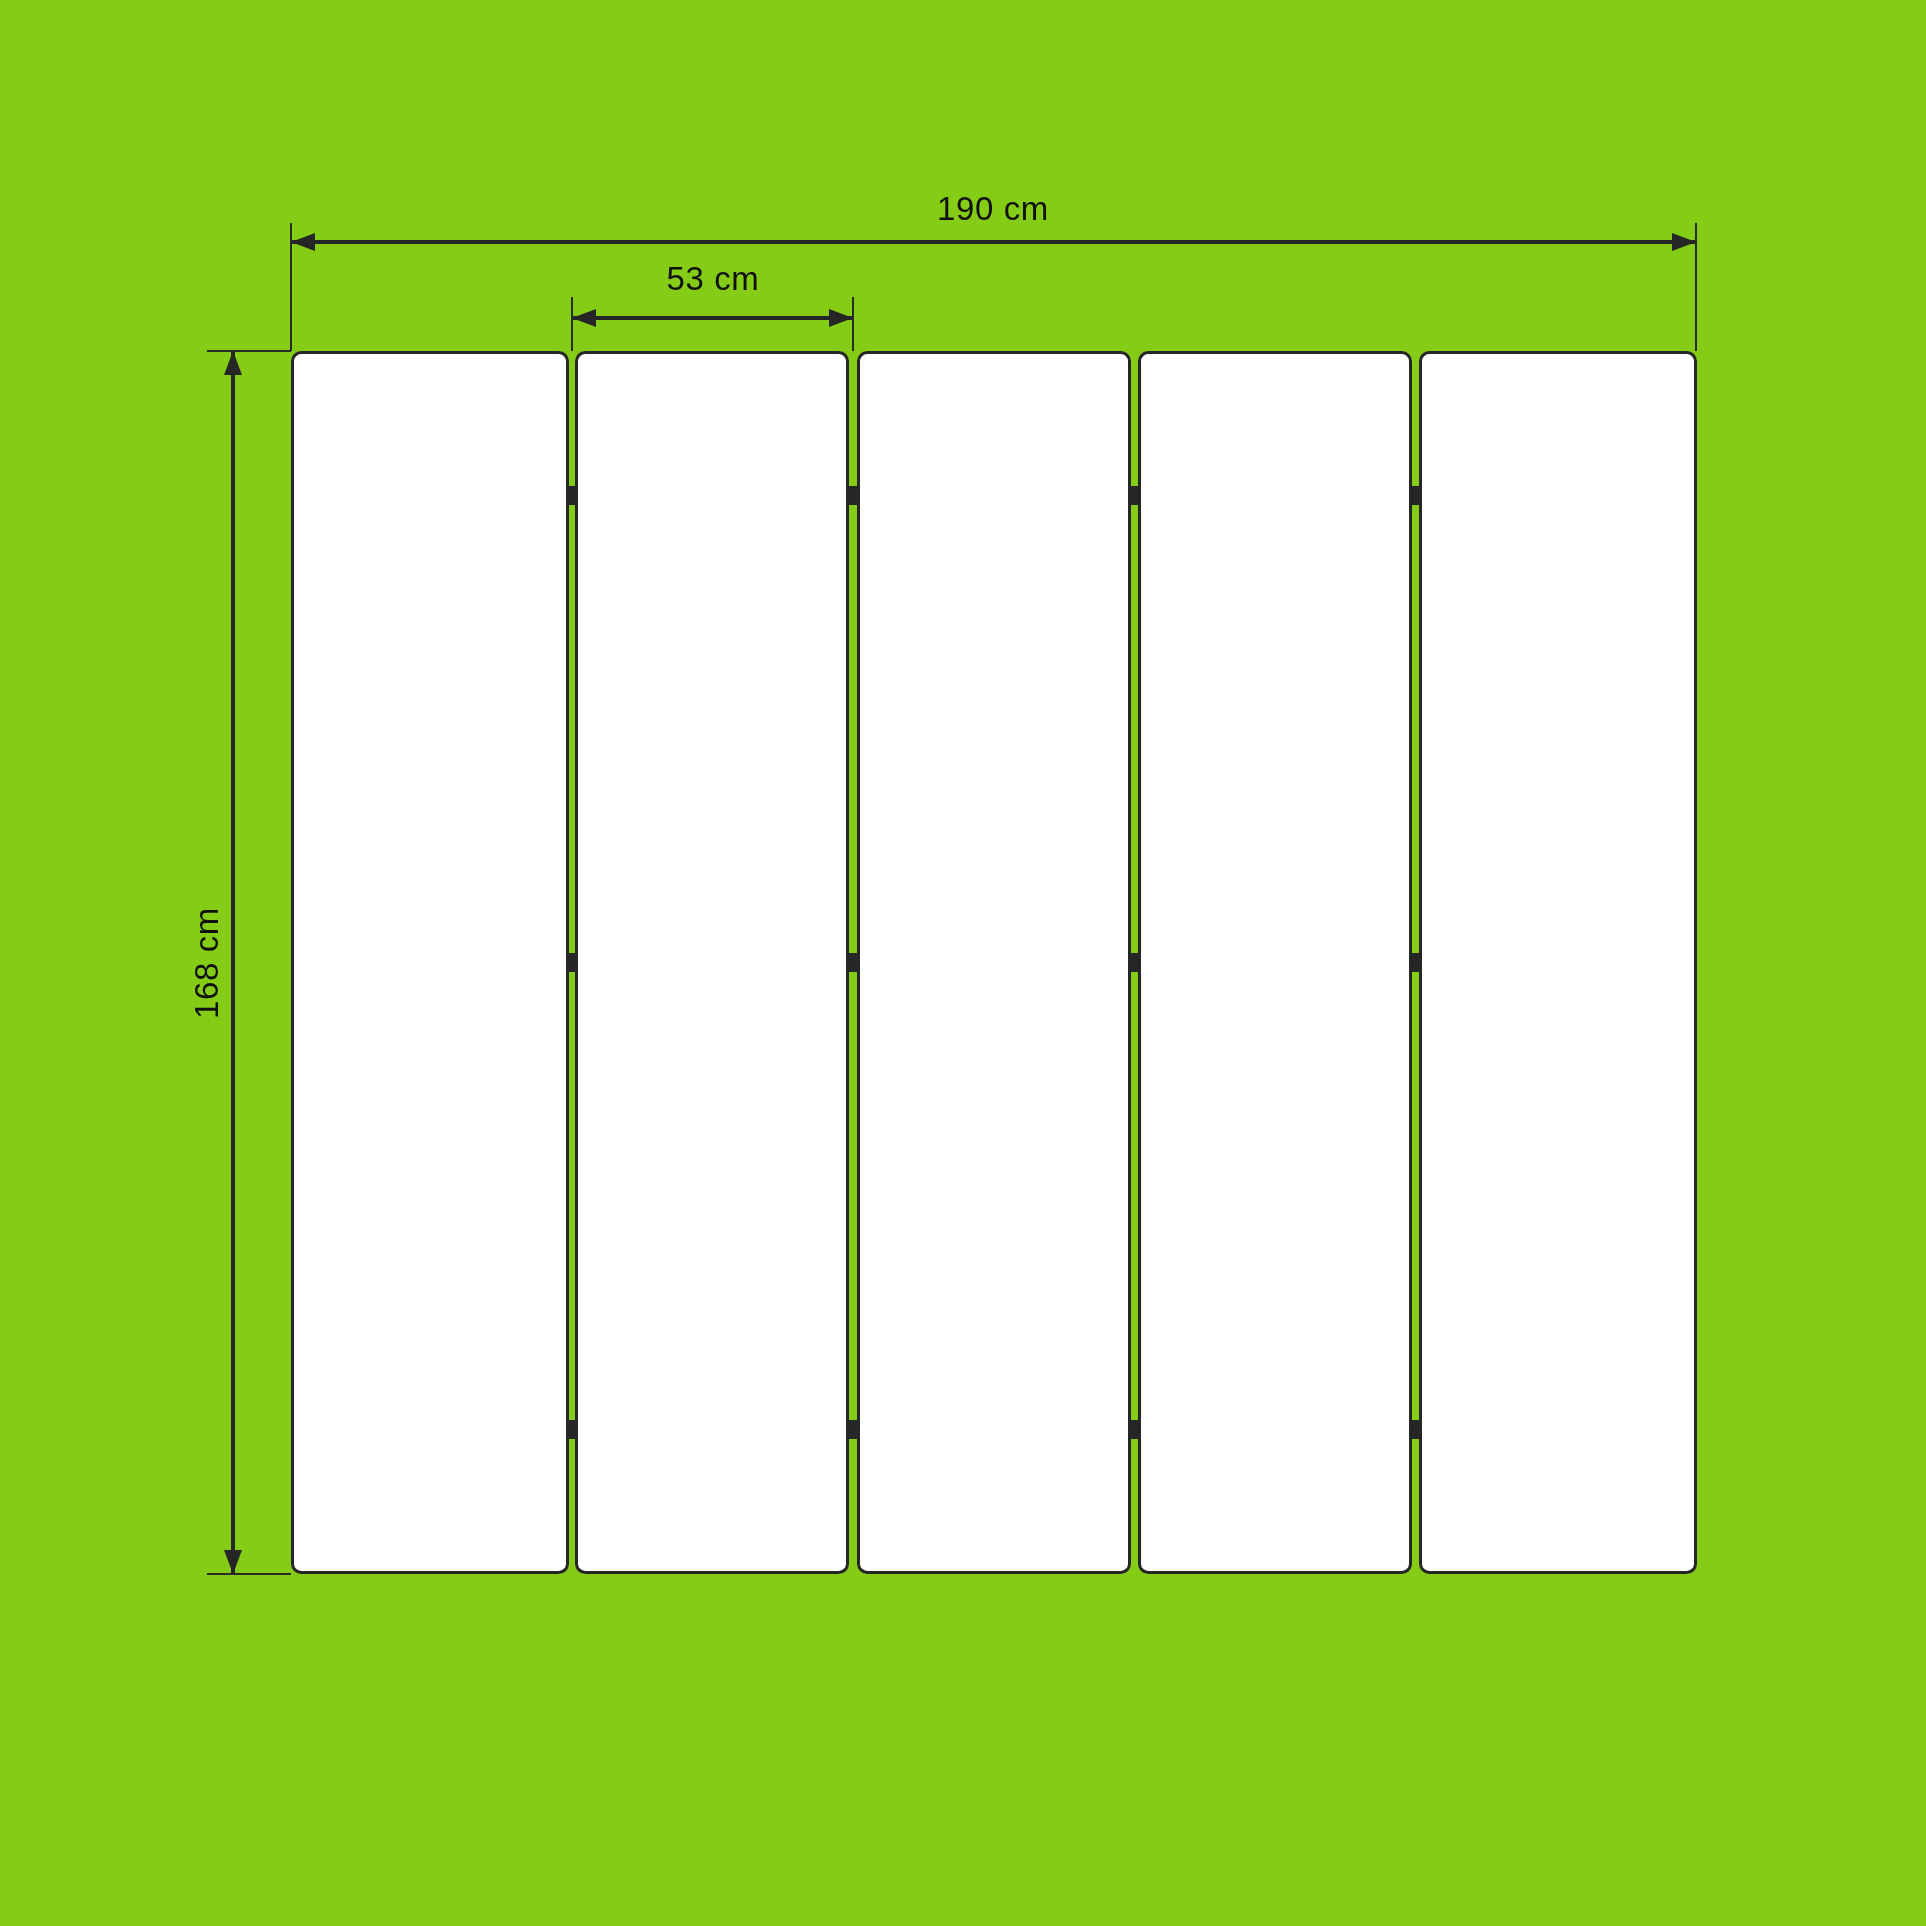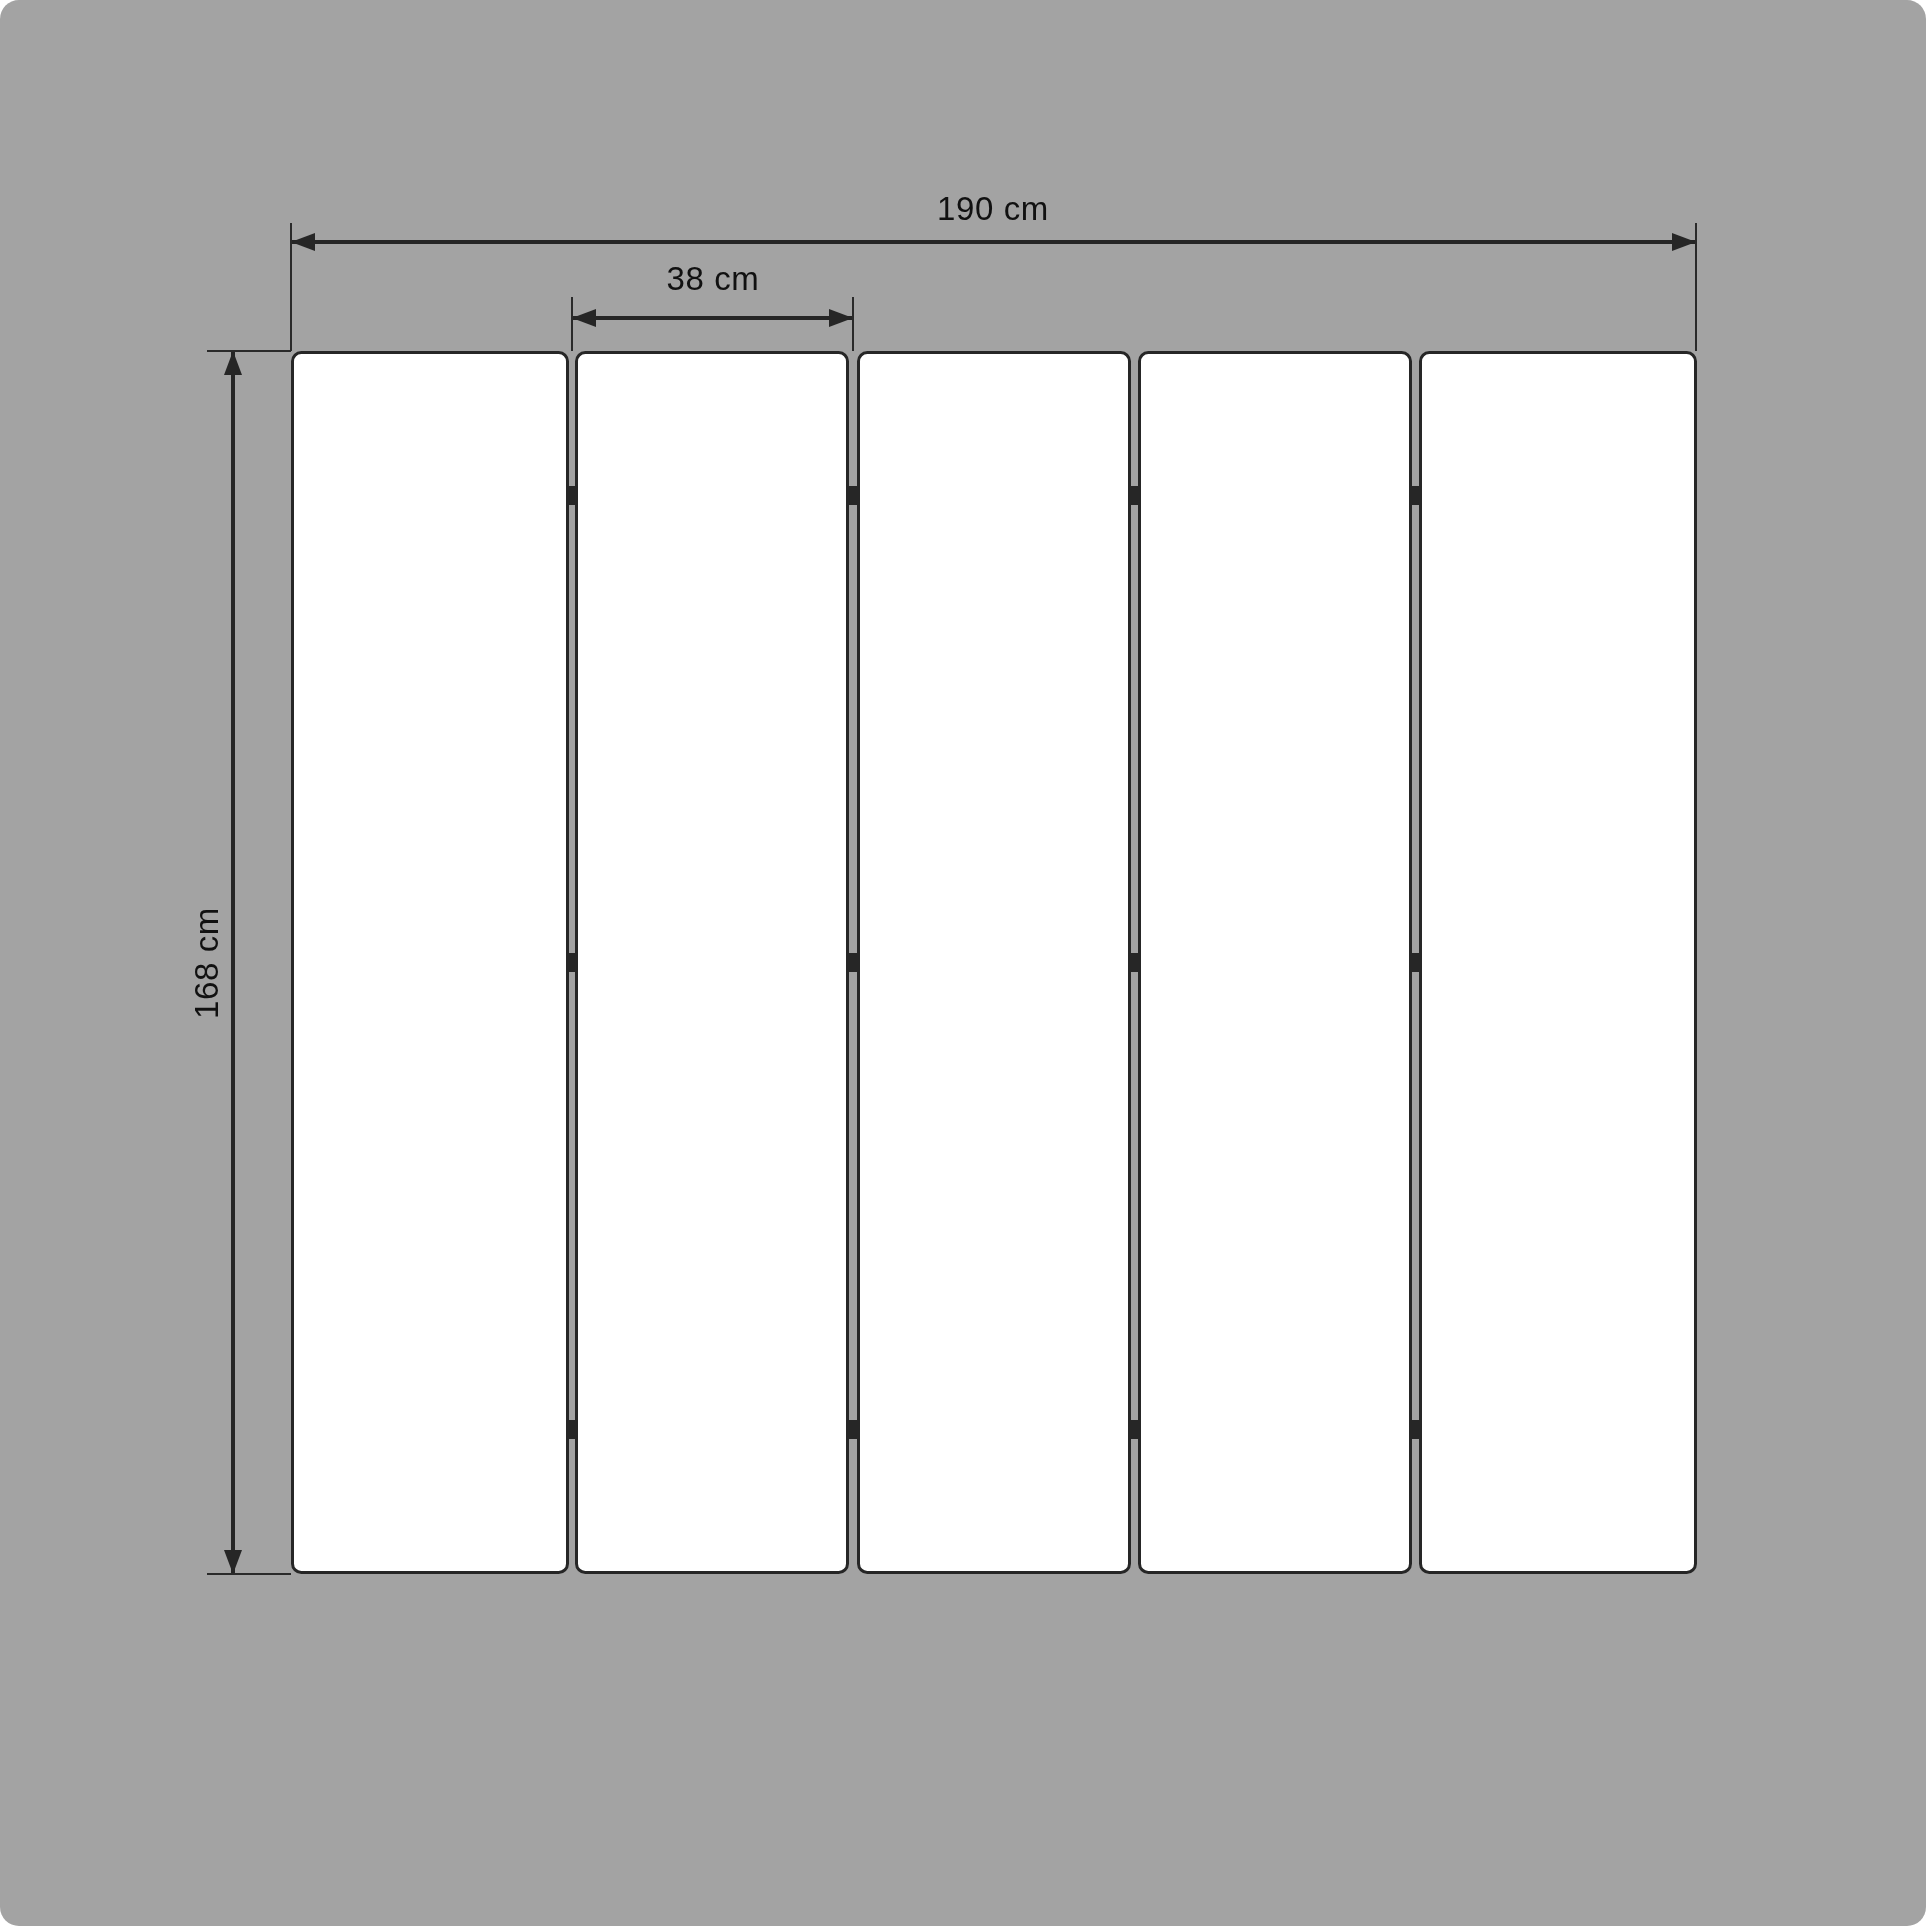--- a/index.html
+++ b/index.html
@@ -5,23 +5,22 @@
   html, body {
     margin: 0;
     padding: 0;
     background: #ffffff;
     font-family: "Liberation Sans", "DejaVu Sans", sans-serif;
   }
   #canvas {
     position: relative;
     width: 1926px;
     height: 1926px;
-    background: #a3a3a3;
+    background: #84cc16;
     overflow: hidden;
-    border-radius: 19px;
   }
 
   
   .dim-label {
     position: absolute;
     font-size: 33px;
     letter-spacing: 0.6px;
     color: #111111;
     white-space: nowrap;
     transform: translate(-50%, -50%);
@@ -118,21 +117,21 @@
   <div class="dim-label" style="left:993px; top:209px;">190 cm</div>
 
   <div class="dim-line-h" style="left:291px; top:240px; width:1405px;">
     <span class="arrow arrow-left"></span>
     <span class="arrow arrow-right"></span>
   </div>
 
   <div class="ext-line-v" style="left:290px;  top:223px; height:128px;"></div>
   <div class="ext-line-v" style="left:1695px; top:223px; height:128px;"></div>
 
-  <div class="dim-label" style="left:713px; top:279px;">38 cm</div>
+  <div class="dim-label" style="left:713px; top:279px;">53 cm</div>
 
   <div class="dim-line-h" style="left:572px; top:316px; width:281px;">
     <span class="arrow arrow-left"></span>
     <span class="arrow arrow-right"></span>
   </div>
 
   <div class="ext-line-v" style="left:571px;  top:297px; height:54px;"></div>
   <div class="ext-line-v" style="left:852px; top:297px; height:54px;"></div>
 
   <div class="dim-label rotated" style="left:207px; top:963px;">168 cm</div>

